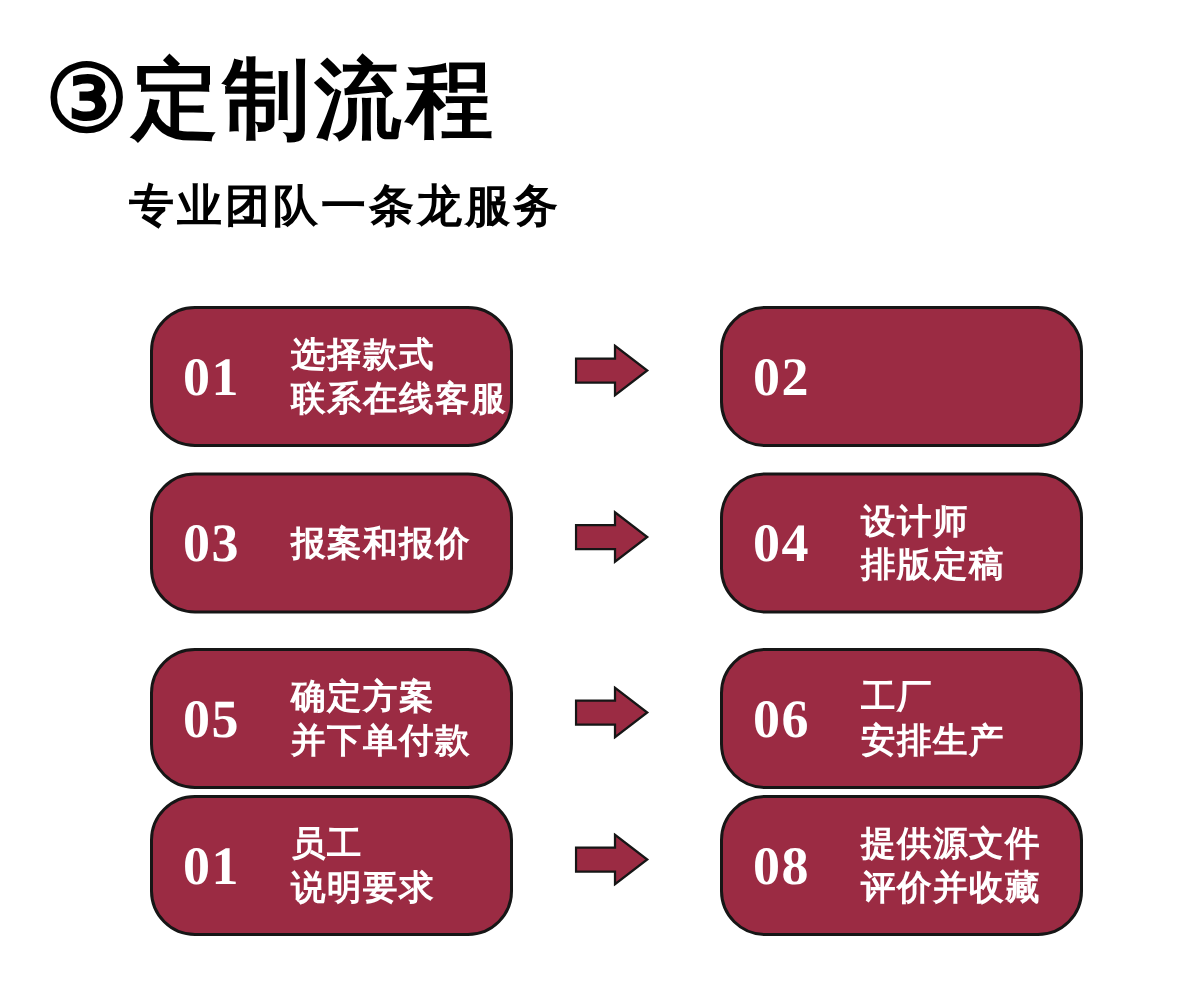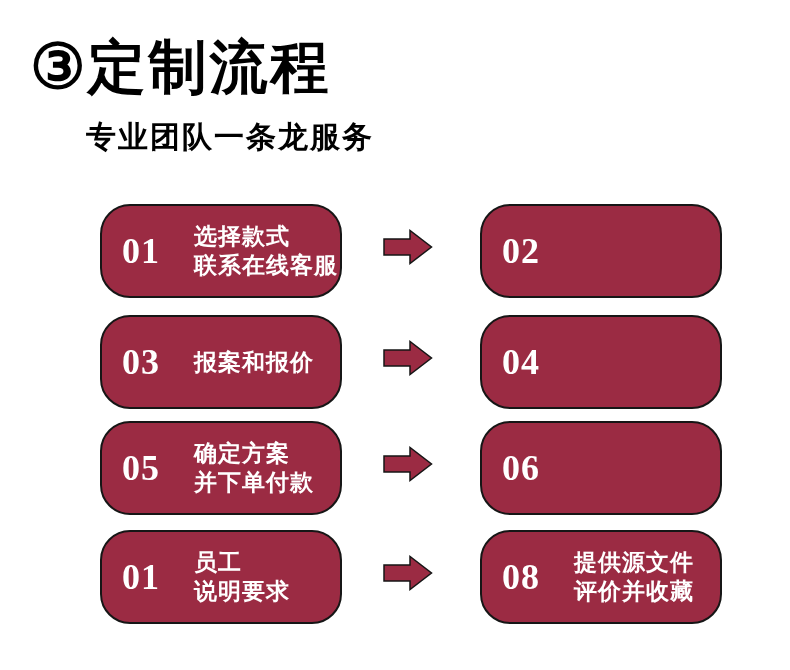--- a/index.html
+++ b/index.html
@@ -55,21 +55,21 @@
   }
   
   .flow-row{
     position:absolute;
     left:0;
     width:790px;
     height:86px;
   }
   .row1{top:204px}
   .row2{top:315px}
-  .row3{top:421px}
+  .row3{top:432px}
   .row4{top:530px}
   .box{
     position:absolute;
     top:0;
     width:242px;
     height:94px;
     background:var(--accent);
     border:2.5px solid var(--edge);
     border-radius:30px;
     color:var(--on-accent);
@@ -148,38 +148,46 @@
         <span>报案和报价</span>
       </span>
     </div>
     <div class="arrow">
       <svg viewBox="0 0 50 36" preserveAspectRatio="none">
           <polygon points="1,10 27,10 27,1.5 48.5,18 27,34.5 27,26 1,26"></polygon>
         </svg>
     </div>
     <div class="box right">
       <span class="step-num">04</span>
+      <span class="step-text">
+        <span>设计师</span>
+        <span>排版定稿</span>
+      </span>
     </div>
   </div>
 
   <div class="flow-row row3">
     <div class="box left">
       <span class="step-num">05</span>
       <span class="step-text">
         <span>确定方案</span>
         <span>并下单付款</span>
       </span>
     </div>
     <div class="arrow">
       <svg viewBox="0 0 50 36" preserveAspectRatio="none">
           <polygon points="1,10 27,10 27,1.5 48.5,18 27,34.5 27,26 1,26"></polygon>
         </svg>
     </div>
     <div class="box right">
       <span class="step-num">06</span>
+      <span class="step-text">
+        <span>工厂</span>
+        <span>安排生产</span>
+      </span>
     </div>
   </div>
 
   <div class="flow-row row4">
     <div class="box left">
       <span class="step-num">01</span>
       <span class="step-text">
         <span>员工</span>
         <span>说明要求</span>
       </span>

